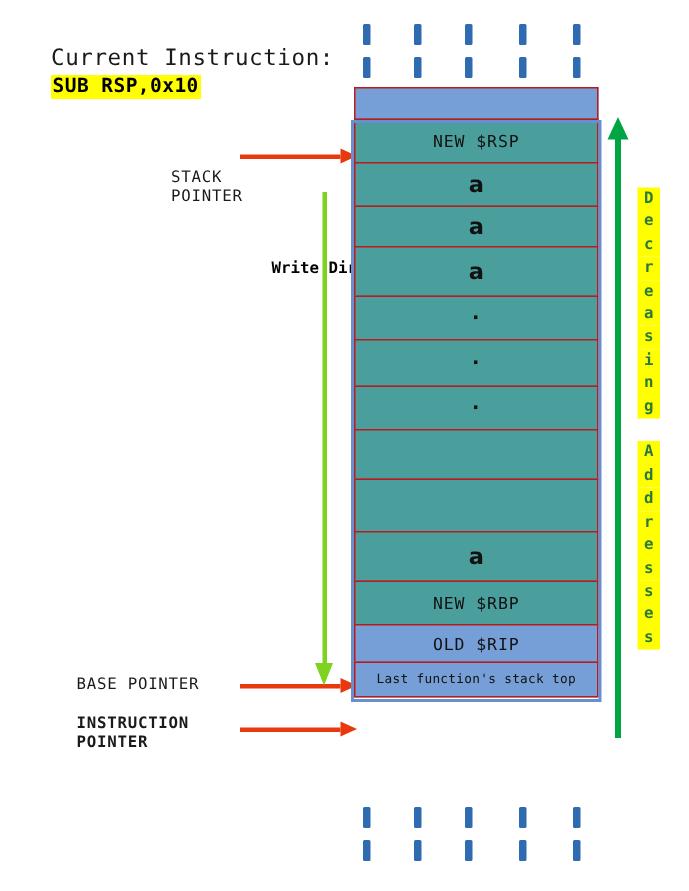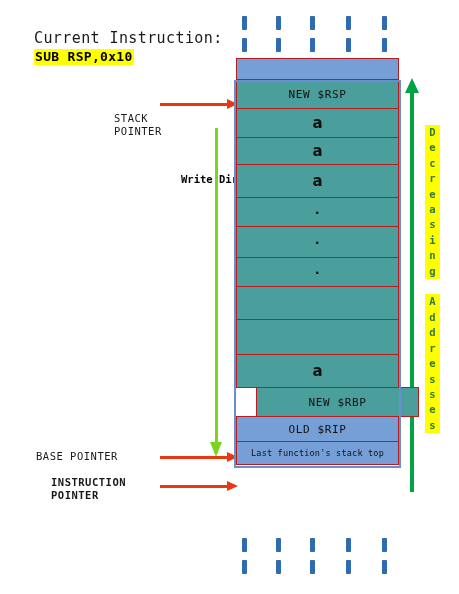--- a/index.html
+++ b/index.html
@@ -46,21 +46,21 @@
   
   .ptr-label {
     font-size: 10.5px;
     color: #1a1a1a;
     letter-spacing: 0.5px;
     line-height: 13px;
     white-space: nowrap;
     text-align: left;
   }
   #label-stack-pointer { left: 86px; top: 112px; margin-left: 28px; }
-  #label-base-pointer  { left: 36px; top: 450px; }
+  #label-base-pointer  { left: 51px; top: 450px; }
   #label-instr-pointer { left: 51px; top: 476px; font-weight: bold; }
 
   
   .red-arrow { height: 11px; }
   .red-arrow .shaft {
     position: absolute;
     left: 0;
     top: 4px;
     height: 3px;
     background: #e8380d;
@@ -323,21 +323,21 @@
     </div>
     <div class="cell teal" style="height: 34px;">
       <span></span>
     </div>
     <div class="cell teal" style="height: 36px;">
       <span></span>
     </div>
     <div class="cell teal letter" style="height: 34px;">
       <span>a</span>
     </div>
-    <div class="cell teal" style="height: 30px; margin-left: 20px;">
+    <div class="cell teal" style="height: 30px;">
       <span>NEW $RBP</span>
     </div>
     <div class="cell blue" style="height: 26px;">
       <span>OLD $RIP</span>
     </div>
     <div class="cell blue tiny" style="height: 24px;">
       <span>Last function's stack top</span>
     </div>
   </div>
 <div class="abs" id="teal-frame"></div>

